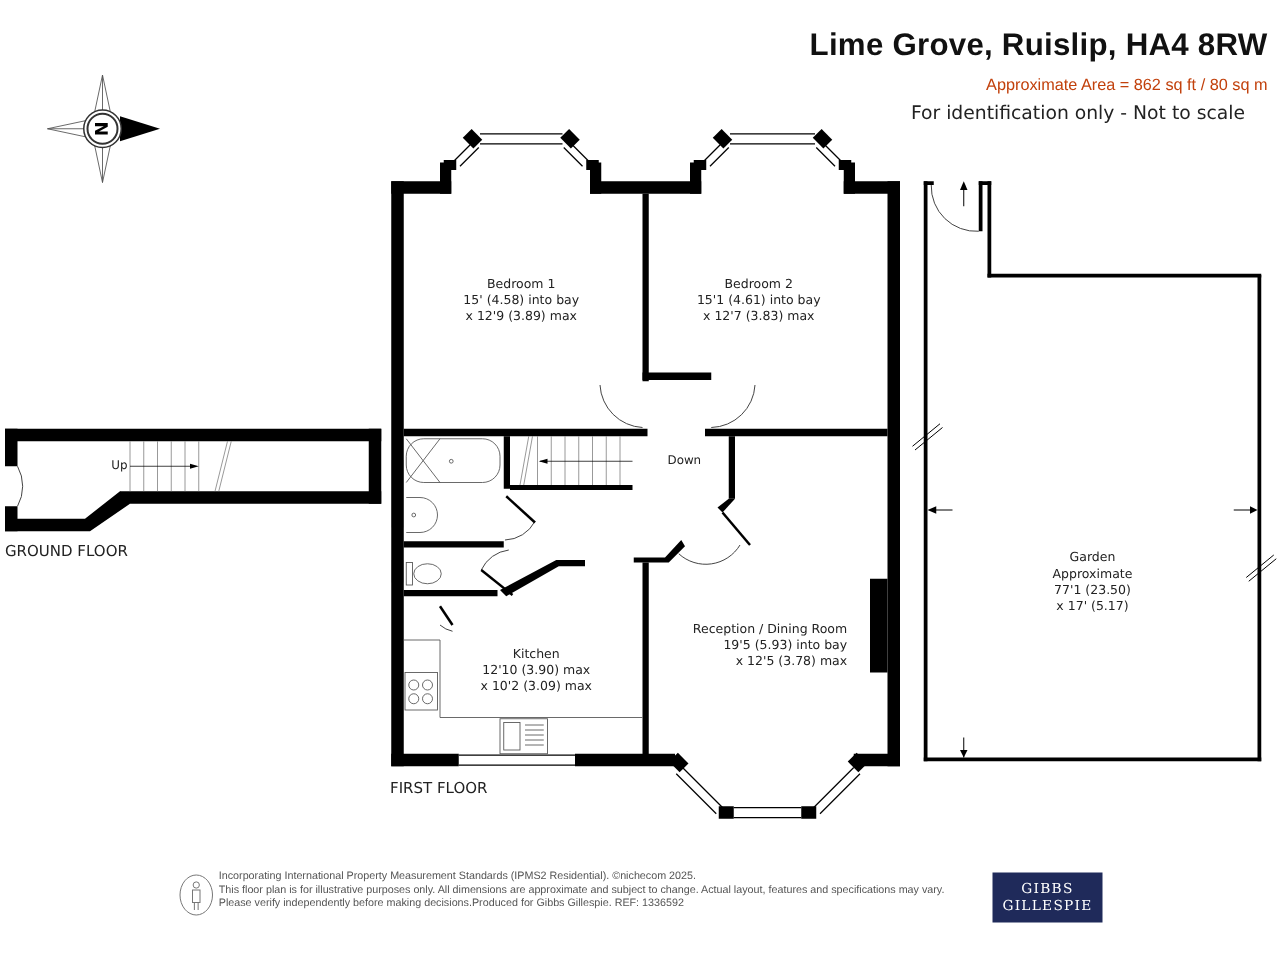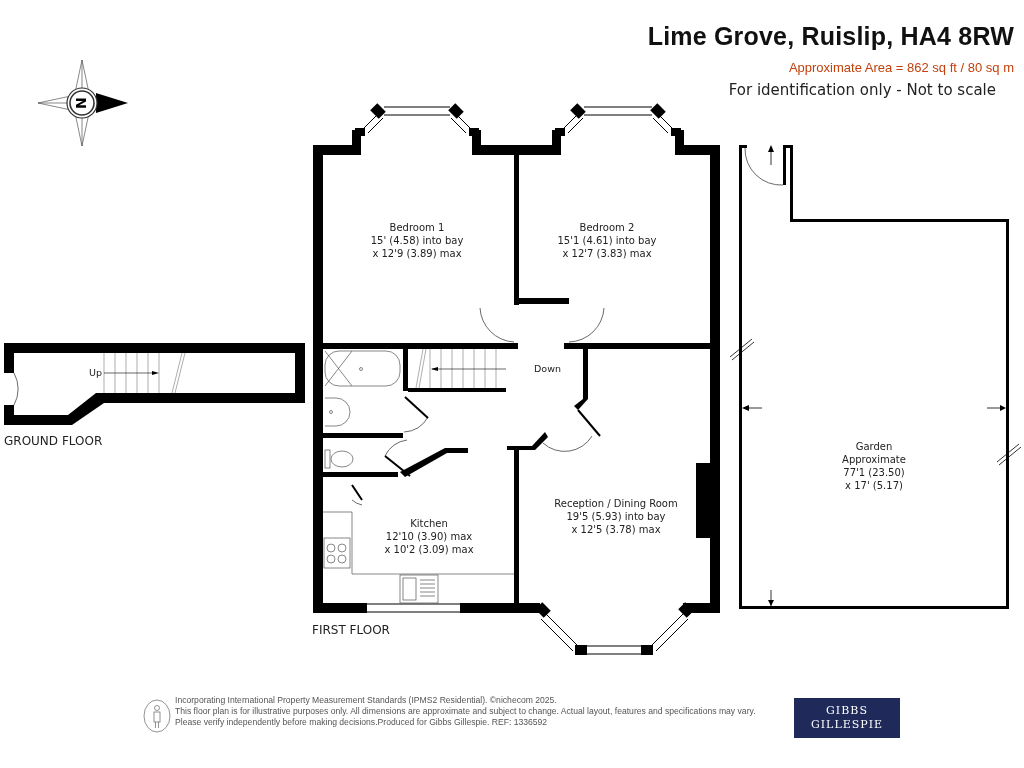--- a/index.html
+++ b/index.html
@@ -6,21 +6,21 @@
   body { width: 1024px; height: 768px; position: relative; overflow: hidden; font-family: "DejaVu Sans", sans-serif; color: #111; }
   .header-title { position: absolute; right: 10px; top: 22px; font-family: "Liberation Sans", sans-serif; font-weight: bold; font-size: 25px; letter-spacing: 0.2px; color: #111; }
   .header-area { position: absolute; right: 10px; top: 60px; font-family: Liberation Sans, sans-serif; font-size: 13px; color: #c2410c; }
   .header-note { position: absolute; right: 28px; top: 81px; font-family: "DejaVu Sans", sans-serif; font-size: 15px; color: #222; }
   svg.plan { position: absolute; left: 0; top: 0; }
   .room-label { position: absolute; text-align: center; font-family: "DejaVu Sans", sans-serif; font-size: 10px; line-height: 13px; color: #222; transform: translateX(-50%); white-space: nowrap; }
   .floor-label { position: absolute; font-family: "DejaVu Sans", sans-serif; font-size: 12px; color: #222; }
   .stair-label { position: absolute; font-family: "DejaVu Sans", sans-serif; font-size: 9.5px; color: #222; }
   .footer { position: absolute; left: 175px; top: 695px; font-family: "Liberation Sans", sans-serif; font-size: 8.6px; line-height: 11px; color: #555; }
   .footer-icon { position: absolute; left: 142px; top: 698px; width: 30px; height: 36px; }
-  .logo { position: absolute; left: 794px; top: 698px; width: 106px; height: 40px; background: #1f2a5a; color: #fff; text-align: center; font-family: "DejaVu Serif", serif; font-size: 11px; line-height: 14px; letter-spacing: 1px; box-sizing: border-box; padding-top: 6px; }
+  .logo { position: absolute; left: 794px; top: 698px; width: 88px; height: 40px; background: #1f2a5a; color: #fff; text-align: center; font-family: "DejaVu Serif", serif; font-size: 11px; line-height: 14px; letter-spacing: 1px; box-sizing: border-box; padding-top: 6px; }
   .compass { position: absolute; left: 36px; top: 58px; }
 </style>
 </head>
 <body>
 
 <div class="header-title">Lime Grove, Ruislip, HA4 8RW</div>
 <div class="header-area">Approximate Area = 862 sq ft / 80 sq m</div>
 <div class="header-note">For identification only - Not to scale</div>
 
 <svg class="compass" width="96" height="90" viewBox="0 0 96 90">
@@ -235,21 +235,21 @@
 <div class="room-label" style="left:607px; top:221px;">
   <div>Bedroom 2</div>
   <div>15'1 (4.61) into bay</div>
   <div>x 12'7 (3.83) max</div>
 </div>
 <div class="room-label" style="left:429px; top:517px;">
   <div>Kitchen</div>
   <div>12'10 (3.90) max</div>
   <div>x 10'2 (3.09) max</div>
 </div>
-<div class="room-label" style="left:616px; top:497px;">
+<div class="room-label" style="left:616px; top:497px;text-align:right;">
   <div>Reception / Dining Room</div>
   <div>19'5 (5.93) into bay</div>
   <div>x 12'5 (3.78) max</div>
 </div>
 <div class="room-label" style="left:874px; top:392px;margin-top:48px;">
   <div>Garden</div>
   <div>Approximate</div>
   <div>77'1 (23.50)</div>
   <div>x 17' (5.17)</div>
 </div>

